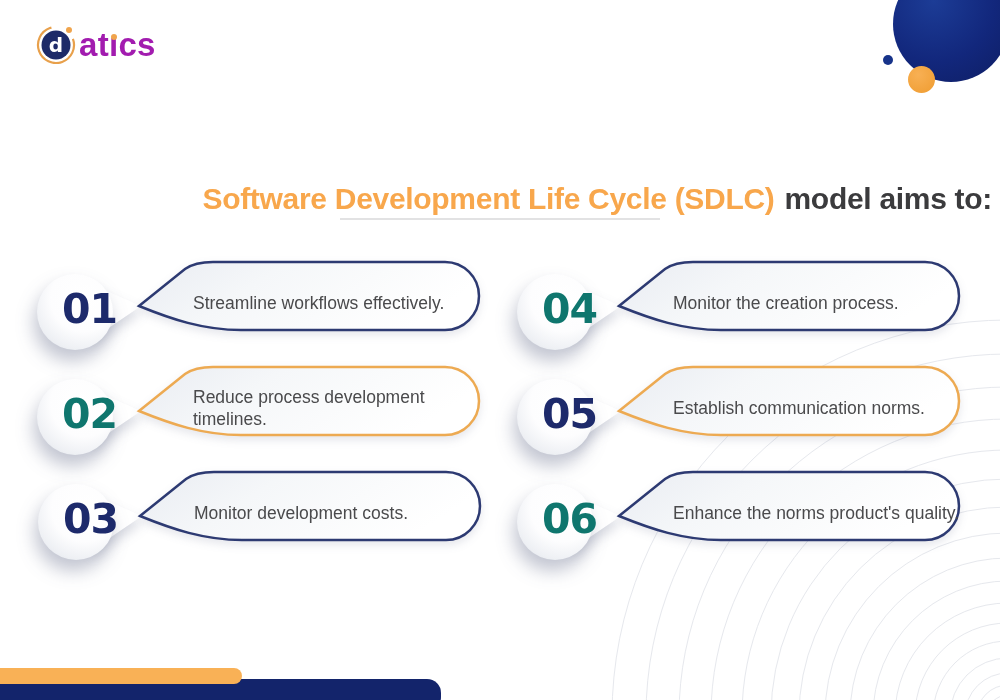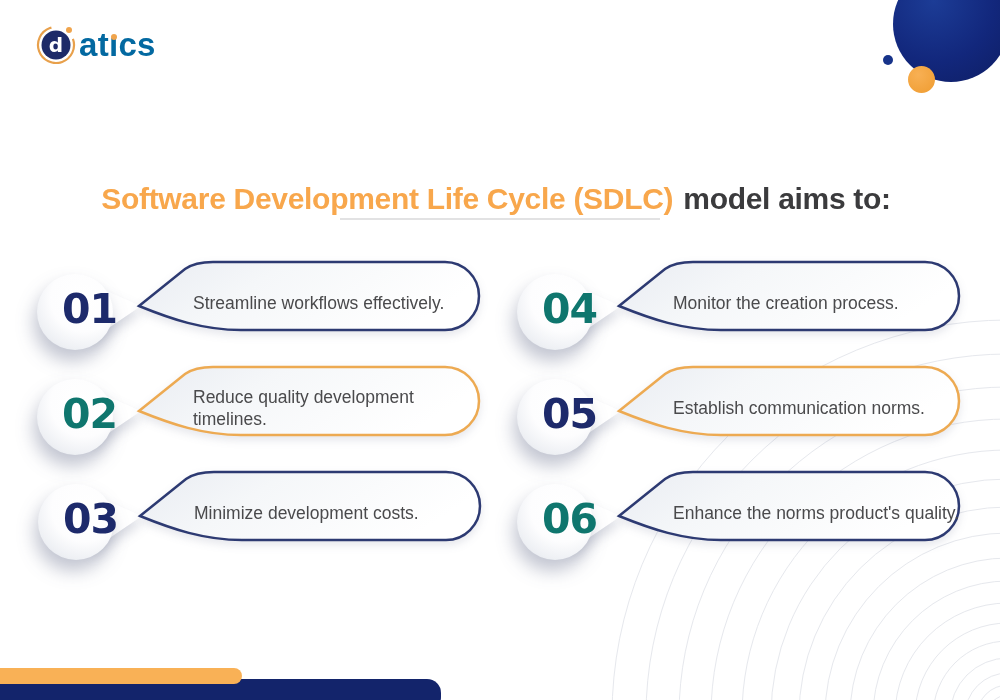--- a/index.html
+++ b/index.html
@@ -16,26 +16,26 @@
   .big-circle{
     position:absolute;left:893px;top:-34px;width:116px;height:116px;border-radius:50%;
     background:radial-gradient(circle at 35% 30%, #1c3c96 0%, #12277c 55%, #0e1d62 100%);
   }
   .dot-navy{position:absolute;left:883px;top:55px;width:10px;height:10px;border-radius:50%;background:#17338a;}
   .dot-orange{position:absolute;left:908px;top:66px;width:27px;height:27px;border-radius:50%;
     background:radial-gradient(circle at 38% 32%, #f8b054, #ef9c30);}
 
   
   .logo{position:absolute;left:36px;top:24px;display:flex;align-items:center;gap:3px;}
-  .logo-text{font-size:33px;font-weight:700;color:#0369a1;letter-spacing:0.3px;display:flex;line-height:1;}
+  .logo-text{font-size:33px;font-weight:700;color:#a21caf;letter-spacing:0.3px;display:flex;line-height:1;}
   .iwrap{position:relative;display:inline-block;}
   .idot{position:absolute;top:6px;left:50%;transform:translateX(-50%);width:6px;height:6px;border-radius:50%;background:#f0a44c;}
 
   
-  .title{position:absolute;left:0;right:8px;top:161px;text-align:center;
+  .title{position:absolute;left:0;right:8px;top:161px;text-align:right;
     font-size:30px;font-weight:700;letter-spacing:-0.3px;line-height:1.2;}
   .title .hl{color:#f8a74c;}
   .title .rest{color:#3b3b3d;margin-left:10px;}
   .title-underline{position:absolute;top:218px;left:50%;transform:translateX(-50%);
     width:320px;height:2px;background:#e2e2e3;}
 
   
   .item{position:absolute;width:450px;height:100px;}
   .item svg{overflow:visible;display:block;}
   .wedge{fill:#ffffff;filter:drop-shadow(0 7px 6px rgba(50,60,100,.20));}
@@ -137,32 +137,32 @@
     <div class="txt">Streamline workflows effectively.</div>
   </div>
 
   <div class="item pos-1 num-orange bd-orange">
     <svg width="450" height="100" viewBox="0 0 450 100">
       <path class="wedge" d="M56 26 L106 48 L56 82 Z"></path>
       <path class="bubble" d="M104 48 L150 11 Q160 4 178 4 L410 4 A34 34 0 0 1 410 72 L206 72 C168 72 136 61 104 48 Z"></path>
       <circle class="numplate" cx="40" cy="54" r="38"></circle>
     </svg>
     <span class="num">02</span>
-    <div class="txt">Reduce quality development
+    <div class="txt">Reduce process development
 timelines.</div>
   </div>
 
   <div class="item pos-2 num-navy bd-navy">
     <svg width="450" height="100" viewBox="0 0 450 100">
       <path class="wedge" d="M56 26 L106 48 L56 82 Z"></path>
       <path class="bubble" d="M104 48 L150 11 Q160 4 178 4 L410 4 A34 34 0 0 1 410 72 L206 72 C168 72 136 61 104 48 Z"></path>
       <circle class="numplate" cx="40" cy="54" r="38"></circle>
     </svg>
     <span class="num">03</span>
-    <div class="txt">Minimize development costs.</div>
+    <div class="txt">Monitor development costs.</div>
   </div>
 
   <div class="item pos-3 num-orange bd-navy">
     <svg width="450" height="100" viewBox="0 0 450 100">
       <path class="wedge" d="M56 26 L106 48 L56 82 Z"></path>
       <path class="bubble" d="M104 48 L150 11 Q160 4 178 4 L410 4 A34 34 0 0 1 410 72 L206 72 C168 72 136 61 104 48 Z"></path>
       <circle class="numplate" cx="40" cy="54" r="38"></circle>
     </svg>
     <span class="num">04</span>
     <div class="txt">Monitor the creation process.</div>

